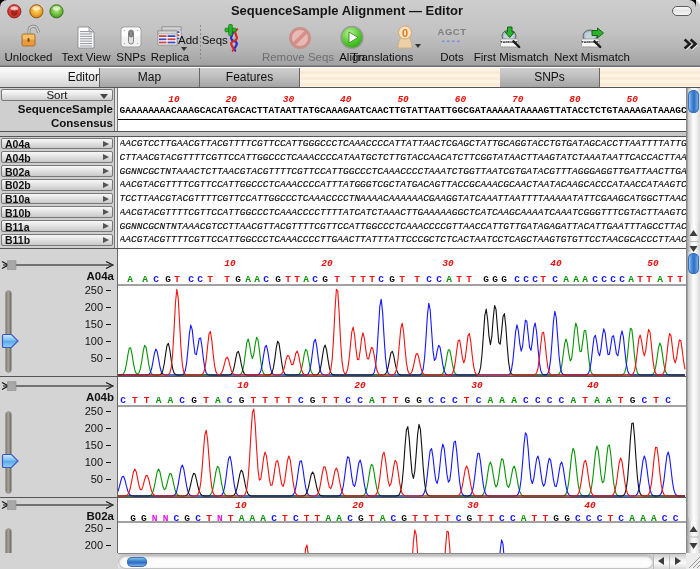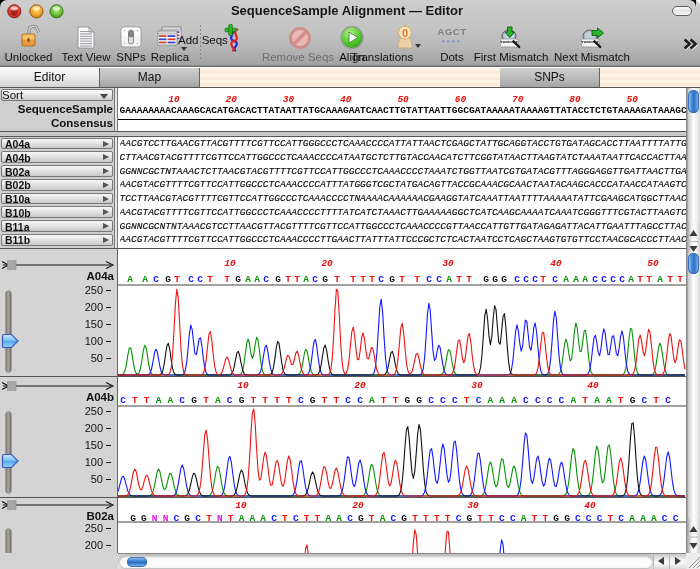--- a/index.html
+++ b/index.html
@@ -1,19 +1,19 @@
 <!DOCTYPE html>
 <html><head><meta charset="utf-8"><style>
 * { margin:0; padding:0; box-sizing:border-box; }
 body { width:700px; height:569px; font-family:"Liberation Sans",sans-serif; position:relative; overflow:hidden; background:#fff; }
 #win { position:absolute; left:0; top:0; width:696px; height:569px; }
 .tab { position:absolute; top:0; width:100px; height:19px; line-height:18px; text-align:center;
        font-size:12px; color:#111; background:linear-gradient(180deg,#cecece,#bfbfbf 45%,#a4a4a4);
        border-right:1px solid #666; }
-.tab.sel { background:linear-gradient(180deg,#fbfbfb,#ececec 45%,#d2d2d2); }
+.tab.sel { background:linear-gradient(180deg,#fbfbfb,#ececec 45%,#d2d2d2);text-align:right; }
 .rowbtn { position:absolute; left:1px; width:112px; height:11.8px; border:1px solid #787878; border-radius:2px;
           background:linear-gradient(180deg,#f7f7f7,#e6e6e6 40%,#c9c9c9); }
 .rowlbl { position:absolute; left:3px; top:-0.5px; font-weight:bold; font-size:10.5px; color:#111; }
 .rowtri { position:absolute; right:3px; top:2.2px; width:0; height:0; border-left:6px solid #555;
           border-top:3.8px solid transparent; border-bottom:3.8px solid transparent; }
 .seqrow { position:absolute; left:119.5px; width:566px; height:13px; overflow:hidden; white-space:nowrap;
           font:italic 9.55px "Liberation Mono",monospace; letter-spacing:0; color:#000; -webkit-text-stroke:0.15px #333; }
 </style></head>
 <body>
 <div id="win">
@@ -169,29 +169,30 @@
 <span style="position:absolute;top:50.7px;left:537px;width:110px;text-align:center;font-size:11.5px;color:#111">Next Mismatch</span>
 <svg style="position:absolute;left:682px;top:37px" width="16" height="15" viewBox="0 0 16 15">
 <path d="M2.6 2.6 L7.6 7 L2.6 11.4 M8.6 2.6 L13.6 7 L8.6 11.4" fill="none" stroke="#f2f2f2" stroke-width="2.4" transform="translate(0.7,0.9)"></path>
 <path d="M2.6 2.6 L7.6 7 L2.6 11.4 M8.6 2.6 L13.6 7 L8.6 11.4" fill="none" stroke="#1c1c1c" stroke-width="2.6"></path>
 </svg>
 
 <div style="position:absolute;left:0;top:67.5px;width:700px;height:20px;background:repeating-linear-gradient(180deg,#fdf3e2 0px,#fdf3e2 3px,#faeBD8 3px,#faebd8 6px);border-bottom:1.5px solid #555"></div>
 <div style="position:absolute;left:0;top:68px;width:700px;height:19px">
       <div class="tab sel" style="left:0px">Editor</div>
 <div class="tab" style="left:100px">Map</div>
+<div class="tab" style="left:200px">Features</div>
 <div class="tab" style="left:500px">SNPs</div>
     </div>
 
 <div style="position:absolute;left:0;top:88px;width:114px;height:160px;background:#cfcfcf"></div>
 <div style="position:absolute;left:114px;top:88px;width:4px;height:160px;background:#e6e6e6;border-left:1px solid #777;border-right:1px solid #777"></div>
 <div style="position:absolute;left:118px;top:88px;width:568px;height:160px;background:#fff"></div>
 
 <div style="position:absolute;left:1px;top:88.5px;width:112px;height:12.5px;border:1px solid #787878;border-radius:2px;background:linear-gradient(180deg,#fbfbfb,#ebebeb 40%,#cdcdcd)">
-<span style="position:absolute;left:0;width:100%;top:-1px;font-size:11.5px;color:#111">Sort</span>
+<span style="position:absolute;left:0;width:100%;top:-1px;text-align:center;font-size:11.5px;color:#111">Sort</span>
 <span style="position:absolute;right:4px;top:4px;width:0;height:0;border-top:5px solid #444;border-left:4px solid transparent;border-right:4px solid transparent"></span>
 </div>
 <span style="position:absolute;top:103px;left:0;width:113px;text-align:right;font-weight:bold;font-size:11.5px;color:#111">SequenceSample</span>
 <span style="position:absolute;top:117px;left:0;width:113px;text-align:right;font-weight:bold;font-size:11.5px;color:#111">Consensus</span>
 
 <span style="position:absolute;top:94px;left:161.9px;width:24px;text-align:center;font:italic bold 9.5px &quot;Liberation Mono&quot;,monospace;color:#e8100c">10</span>
 <span style="position:absolute;top:94px;left:219.2px;width:24px;text-align:center;font:italic bold 9.5px &quot;Liberation Mono&quot;,monospace;color:#e8100c">20</span>
 <span style="position:absolute;top:94px;left:276.5px;width:24px;text-align:center;font:italic bold 9.5px &quot;Liberation Mono&quot;,monospace;color:#e8100c">30</span>
 <span style="position:absolute;top:94px;left:333.8px;width:24px;text-align:center;font:italic bold 9.5px &quot;Liberation Mono&quot;,monospace;color:#e8100c">40</span>
 <span style="position:absolute;top:94px;left:391.1px;width:24px;text-align:center;font:italic bold 9.5px &quot;Liberation Mono&quot;,monospace;color:#e8100c">50</span>

